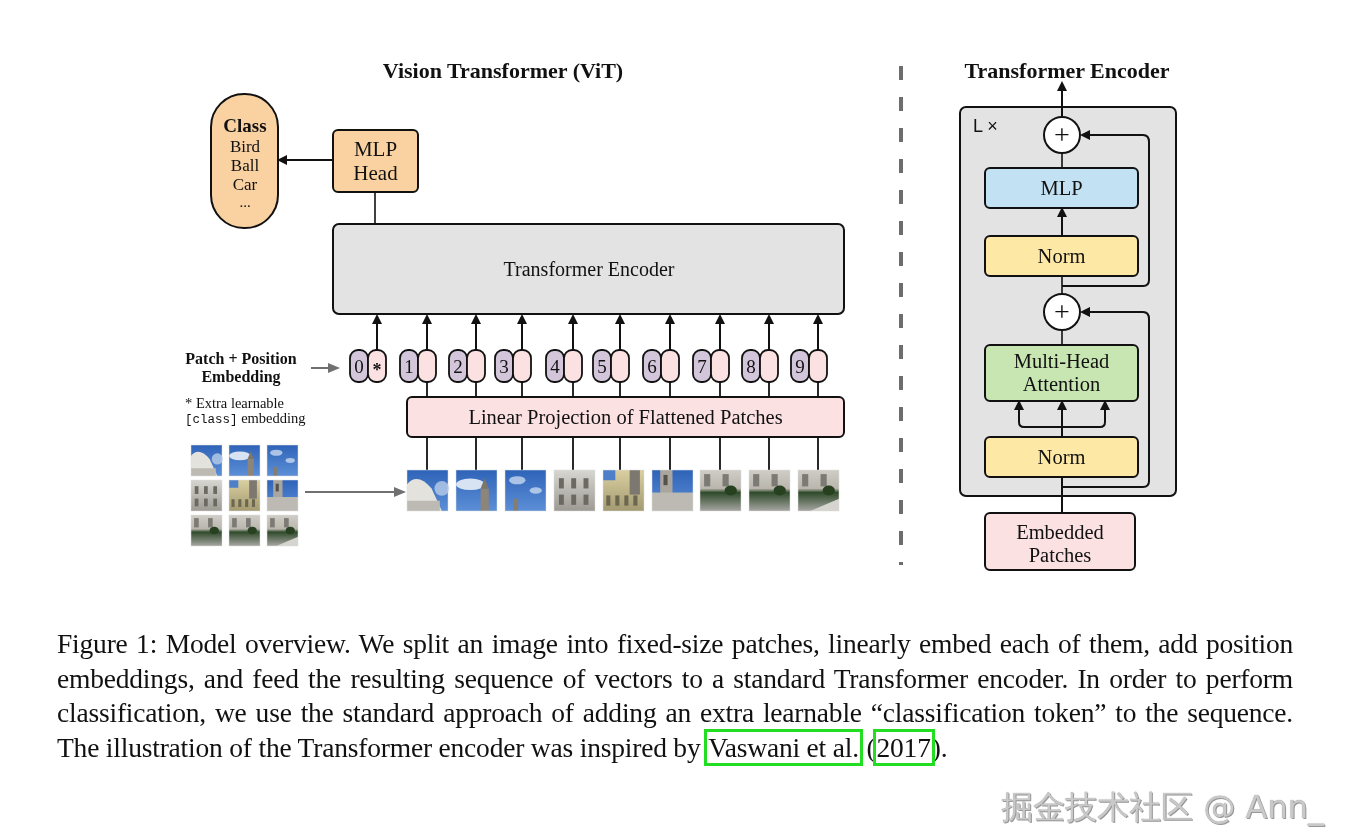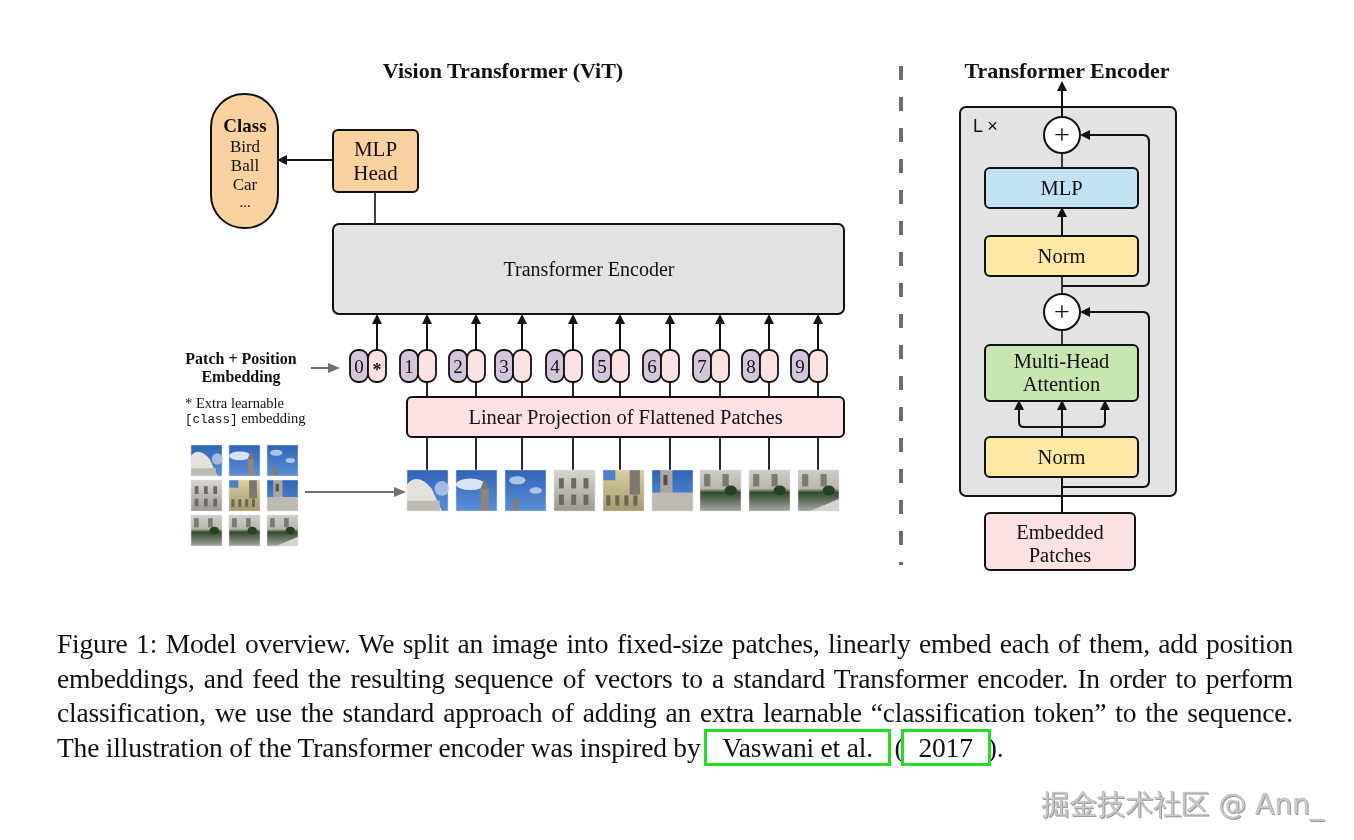--- a/index.html
+++ b/index.html
@@ -6,24 +6,24 @@
   body { width:1354px; height:840px; position:relative; overflow:hidden; font-family:"Liberation Serif", serif; color:#111; }
   #diagram { position:absolute; left:0; top:0; width:1354px; height:600px; }
   .t { font-family:"Liberation Serif", serif; fill:#111; }
   .tb { font-family:"Liberation Serif", serif; font-weight:bold; fill:#111; }
   .mono { font-family:"Liberation Mono", monospace; fill:#111; }
   #caption {
     position:absolute; left:57px; top:627px; width:1236px;
     font-family:"Liberation Serif", serif; font-size:27.5px; line-height:34.5px;
     text-align:justify; color:#111; letter-spacing:-0.2px;
   }
-  #caption .cite { outline:3px solid #22dd22; outline-offset:0px; padding:0 15px; }
+  #caption .cite { outline:3px solid #22dd22; outline-offset:0px; padding:0 1px; }
   #watermark {
     position:absolute; right:30px; top:786px;
-    font-family:"DejaVu Sans", sans-serif; font-size:28px; color:#c9c9c9;
+    font-family:"DejaVu Sans", sans-serif; font-size:32px; color:#c9c9c9;
     text-shadow: 0 0 1px #888, 1px 1px 0 #9a9a9a;
   }
 </style>
 </head>
 <body>
 
 <svg id="diagram" width="1354" height="600" viewBox="0 0 1354 600" xmlns="http://www.w3.org/2000/svg">
   <defs>
     <marker id="ah" markerWidth="10" markerHeight="10" refX="5" refY="5" orient="auto" markerUnits="userSpaceOnUse" viewBox="0 0 10 10">
       <path d="M0,0 L10,5 L0,10 z" fill="#111"></path>

